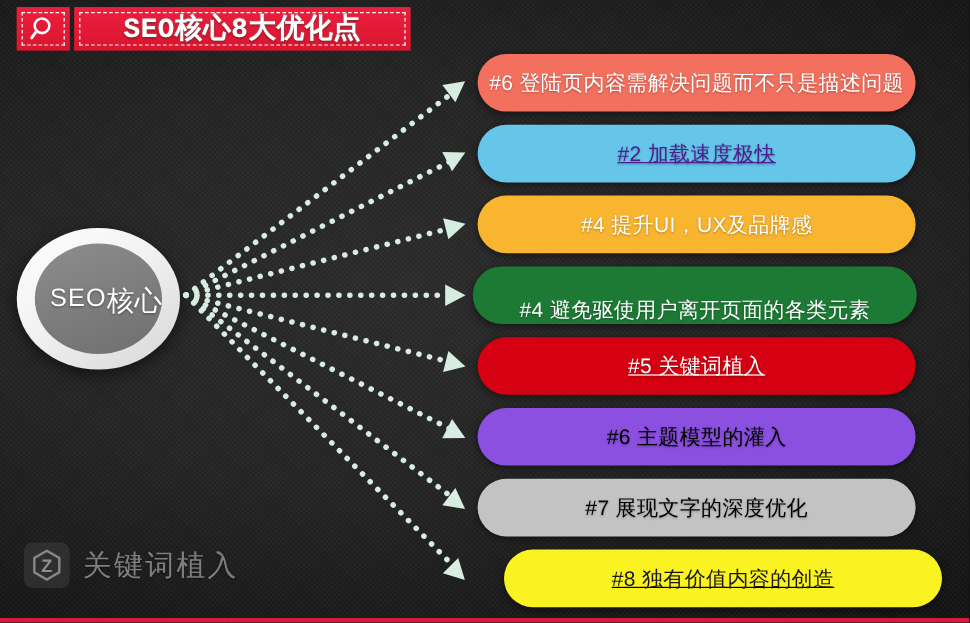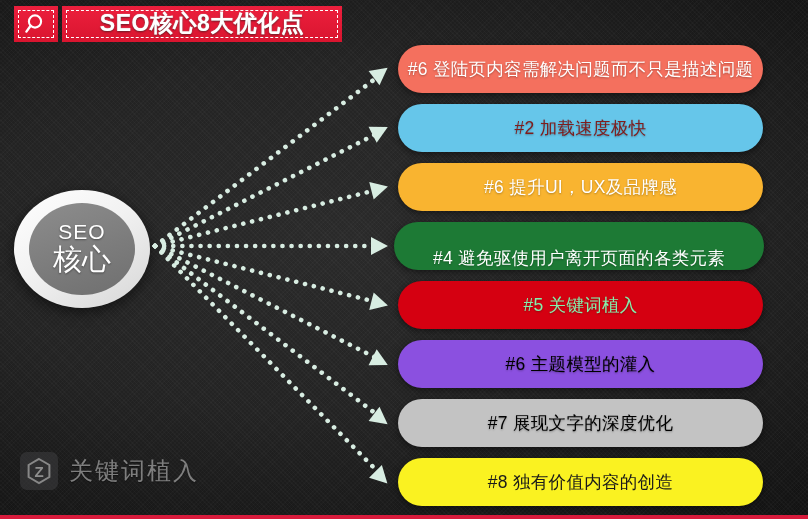--- a/index.html
+++ b/index.html
@@ -10,21 +10,21 @@
     position:relative;
     width:808px;height:519px;
     overflow:hidden;
     background:
       repeating-linear-gradient(45deg, rgba(255,255,255,.022) 0 1px, rgba(0,0,0,0) 1px 3px),
       repeating-linear-gradient(-45deg, rgba(255,255,255,.018) 0 1px, rgba(0,0,0,0) 1px 3px),
       radial-gradient(120% 90% at 42% 46%, #2a2a2a 0%, #232323 38%, #141414 72%, #0b0b0b 100%);
   }
   
   #titlebar{
-    position:absolute;left:0;top:0;width:686px;height:43px;
+    position:absolute;left:0;top:0;width:686px;height:43px;font-family:Liberation Mono, monospace;
   }
   .tb-red{
     position:absolute;top:6px;height:36px;
     background:#E51937;
     background-image:linear-gradient(180deg,#EC1F3D 0%,#D9152F 100%);
   }
   #tb-icon{left:14px;width:44px;}
   #tb-title{left:62px;width:280px;}
   .dashed{
     position:absolute;left:4px;top:4px;right:4px;bottom:4px;
@@ -48,28 +48,28 @@
   #core-ring{
     position:absolute;left:0;top:0;width:136px;height:118px;
     border-radius:50%;
     background:linear-gradient(145deg,#ffffff 0%,#f2f2f2 45%,#d6d6d6 100%);
     box-shadow:0 4px 14px rgba(0,0,0,.55);
   }
   #core-inner{
     position:absolute;left:15px;top:13px;width:106px;height:92px;
     border-radius:50%;
     background:linear-gradient(160deg,#8d8d8d 0%,#7c7c7c 55%,#6f6f6f 100%);
-    display:flex;flex-direction:column;align-items:center;justify-content:center;
+    display:flex;flex-direction:row;align-items:center;justify-content:flex-end;
   }
   #core-inner span{
     display:block;color:#fff;text-shadow:0 1px 2px rgba(0,0,0,.4);
     line-height:1.08;
   }
   #core-l1{font-size:21px;letter-spacing:1px;}
-  #core-l2{font-size:29px;margin-top:2px;font-family:Liberation Mono, monospace;}
+  #core-l2{font-size:23px;margin-top:2px;}
   
   #arrows{position:absolute;left:0;top:0;width:808px;height:519px;}
   
   .pill{
     position:absolute;
     height:48px;
     border-radius:24px;
     display:flex;align-items:center;justify-content:center;
     box-shadow:0 2px 7px rgba(0,0,0,.5);
     white-space:nowrap;
@@ -146,38 +146,38 @@
       <polygon points="0,-9 17,0 0,9" fill="#D8EDE2" transform="translate(386,423) rotate(37.22236210987067) translate(-15,0)"></polygon>
       <line x1="155" y1="246" x2="377.46145994568803" y2="471.3257705887656" stroke="#D8EDE2" stroke-width="4.6" stroke-linecap="round" stroke-dasharray="0.1 9"></line>
       <polygon points="0,-9 17,0 0,9" fill="#D8EDE2" transform="translate(386,482) rotate(45.366492525080936) translate(-15,0)"></polygon>
     </svg>
 
   <div id="pill-layer">
       <div class="pill" style="left: 398px; top: 45px; width: 365px; background: rgb(244, 112, 94);">
         <span style="color: rgb(255, 255, 255);">#6 登陆页内容需解决问题而不只是描述问题</span>
       </div>
       <div class="pill" style="left: 398px; top: 104px; width: 365px; background: rgb(102, 198, 234);">
-        <span style="color: #7f1d1d;">#2 加载速度极快</span>
+        <span style="color: #4c1d95; text-decoration: underline;">#2 加载速度极快</span>
       </div>
       <div class="pill" style="left: 398px; top: 163px; width: 365px; background: rgb(249, 180, 48);">
-        <span style="color: rgb(255, 255, 255);">#6 提升UI，UX及品牌感</span>
+        <span style="color: rgb(255, 255, 255);">#4 提升UI，UX及品牌感</span>
       </div>
       <div class="pill" style="left: 394px; top: 222px; width: 370px; background: rgb(29, 122, 53); align-items: flex-end;">
         <span style="color: rgb(255, 255, 255);">#4 避免驱使用户离开页面的各类元素</span>
       </div>
       <div class="pill" style="left: 398px; top: 281px; width: 365px; background: rgb(213, 0, 17);">
-        <span style="color: #86efac;">#5 关键词植入</span>
+        <span style="color: #ffffff; text-decoration: underline;">#5 关键词植入</span>
       </div>
       <div class="pill" style="left: 398px; top: 340px; width: 365px; background: rgb(139, 80, 224);">
         <span style="color: #000000;">#6 主题模型的灌入</span>
       </div>
       <div class="pill" style="left: 398px; top: 399px; width: 365px; background: rgb(195, 195, 195);">
         <span style="color: #000000;">#7 展现文字的深度优化</span>
       </div>
-      <div class="pill" style="left: 398px; top: 458px; width: 365px; background: rgb(250, 242, 33);">
+      <div class="pill" style="left: 420px; top: 458px; width: 365px; background: rgb(250, 242, 33); text-decoration: underline;">
         <span style="color: rgb(26, 26, 26); text-shadow: none;">#8 独有价值内容的创造</span>
       </div>
     </div>
 
   <div id="watermark">
     <div id="wm-logo">
       <svg width="28" height="28" viewBox="0 0 28 28">
         <polygon points="14,2 24.4,8 24.4,20 14,26 3.6,20 3.6,8" fill="none" stroke="#c9c9c9" stroke-width="2"></polygon>
         <text x="14" y="20" text-anchor="middle" font-family="Liberation Sans, sans-serif" font-size="15" font-weight="bold" fill="#d4d4d4">Z</text>
       </svg>

